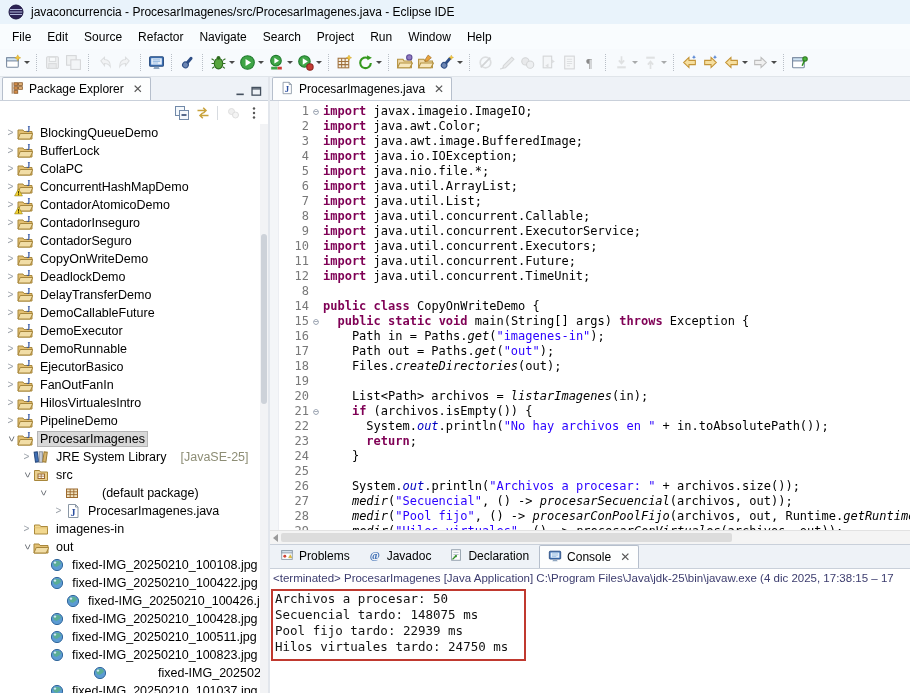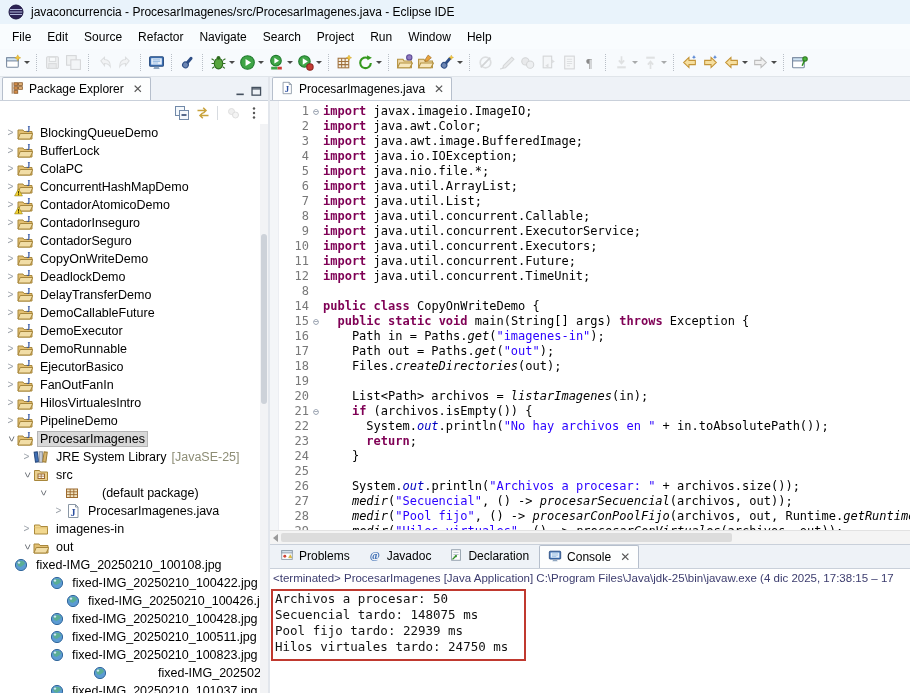--- a/index.html
+++ b/index.html
@@ -39,21 +39,21 @@
   .vsb .thumb{position:absolute;top:110px;right:1px;width:6px;height:170px;background:#cdd2d9;border-radius:3px}
   .trow{height:18px;display:flex;align-items:center;white-space:nowrap}
   .chev{width:13px;min-width:13px;text-align:center;color:#9aa0a8;font-size:10px;line-height:10px}
   .chev.exp{transform:rotate(90deg);color:#5a5f66}
   .ticon{width:17px;min-width:17px;height:16px;margin-right:4px;position:relative}
   .ticon>svg{width:16px;height:16px;display:block}
   .warnov{position:absolute;left:-3px;bottom:-2px;width:9px;height:9px}
   .warnov svg{width:9px;height:9px;display:block}
   .tlabel{font-size:12.5px;padding:0 2px}
   .sellab{background:#d8d8d8;outline:1px solid #b5b5b5}
-  .tnote{color:#8d8d75;font-size:12.5px;margin-left:3px}
+  .tnote{color:#8d8d75;font-size:12.5px;margin-left:12px}
   
   .editorcol{flex:1;display:flex;flex-direction:column;min-width:0}
   .edtabs{height:23px;min-height:23px;background:#eef2f7;border-bottom:1px solid #c9d0da;display:flex;align-items:flex-end}
   .edbody{flex:1;display:flex;min-height:0;background:#fff}
   .ruler{width:8px;background:#f4f6f8;border-right:1px solid #eceef2}
   .codearea{flex:1;overflow:hidden;padding-top:3px;font-family:"DejaVu Sans Mono","Liberation Mono",monospace;font-size:12px;line-height:15px}
   .crow{display:flex;height:15px}
   .cn{width:30px;min-width:30px;text-align:right;color:#787878}
   .cf{width:14px;min-width:14px;text-align:center;color:#8b95a5;font-size:10px;line-height:15px}
   .ct{white-space:pre}
@@ -705,21 +705,21 @@
             <div class="trow" style="padding-left: 20px;">
               <span class="chev exp">&gt;</span>
               <span class="ticon">
                 <svg viewBox="0 0 16 16">
                   <path d="M1 5h5l1 1.5h8V14H1z" fill="#e3c074" stroke="#a8873b"></path>
                   <path d="M1 14l2.2-5.5H15.8L13.2 14z" fill="#f1dda6" stroke="#a8873b"></path>
                 </svg>
               </span>
               <span class="tlabel">out</span>
             </div>
-            <div class="trow" style="">
+            <div class="trow" style="padding-left: 36px;">
               <span class="chev"></span>
               <span class="ticon">
                 <svg viewBox="0 0 16 16">
                   <circle cx="8" cy="8" r="5.6" fill="#5b9bd3" stroke="#33689c"></circle>
                   <path d="M4 6c2-3 6-3 8 0-1 3-3 2-4 4-2-1-3 0-4-4z" fill="#59b08a" opacity=".85"></path>
                   <circle cx="6" cy="5.6" r="1.2" fill="#cfe6f5"></circle>
                 </svg>
               </span>
               <span class="tlabel">fixed-IMG_20250210_100108.jpg</span>
             </div>

